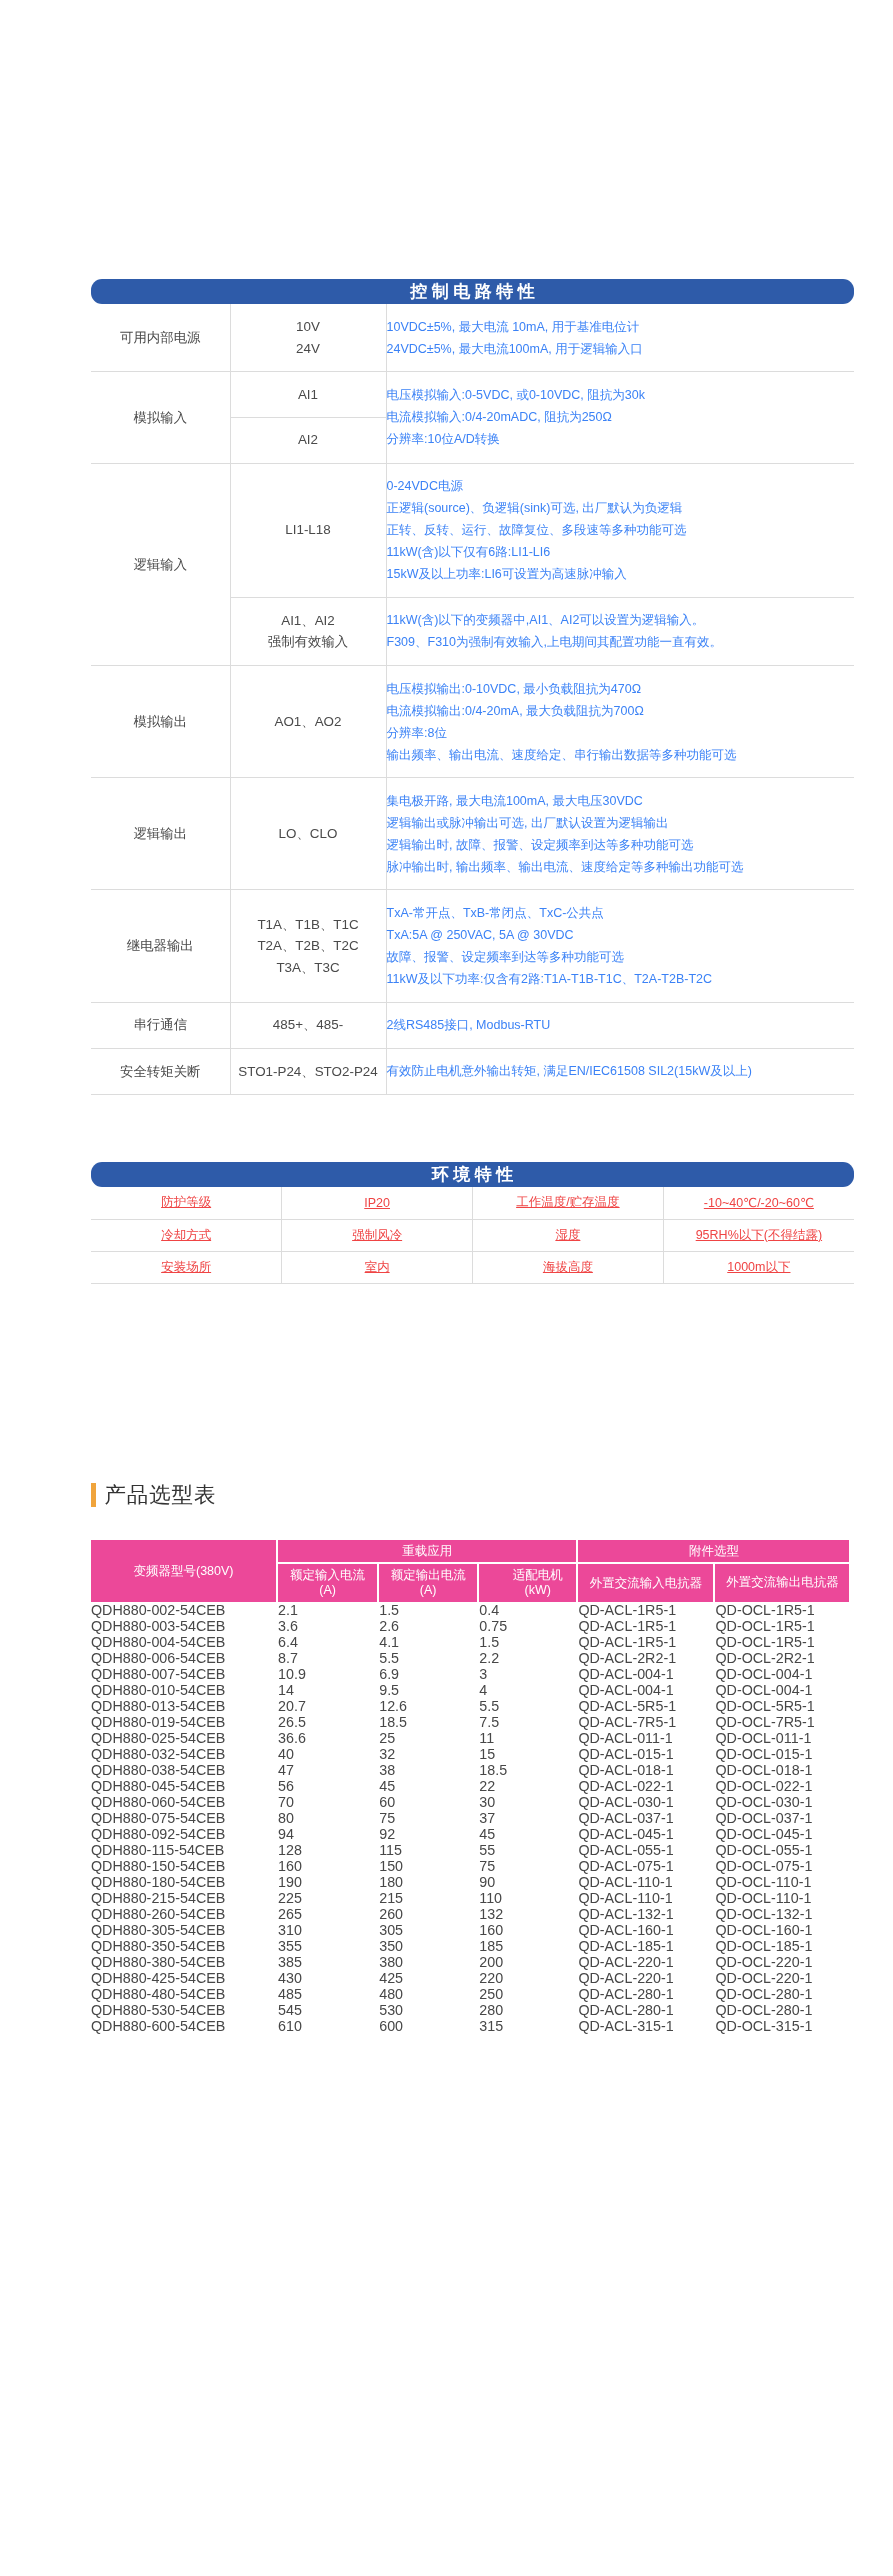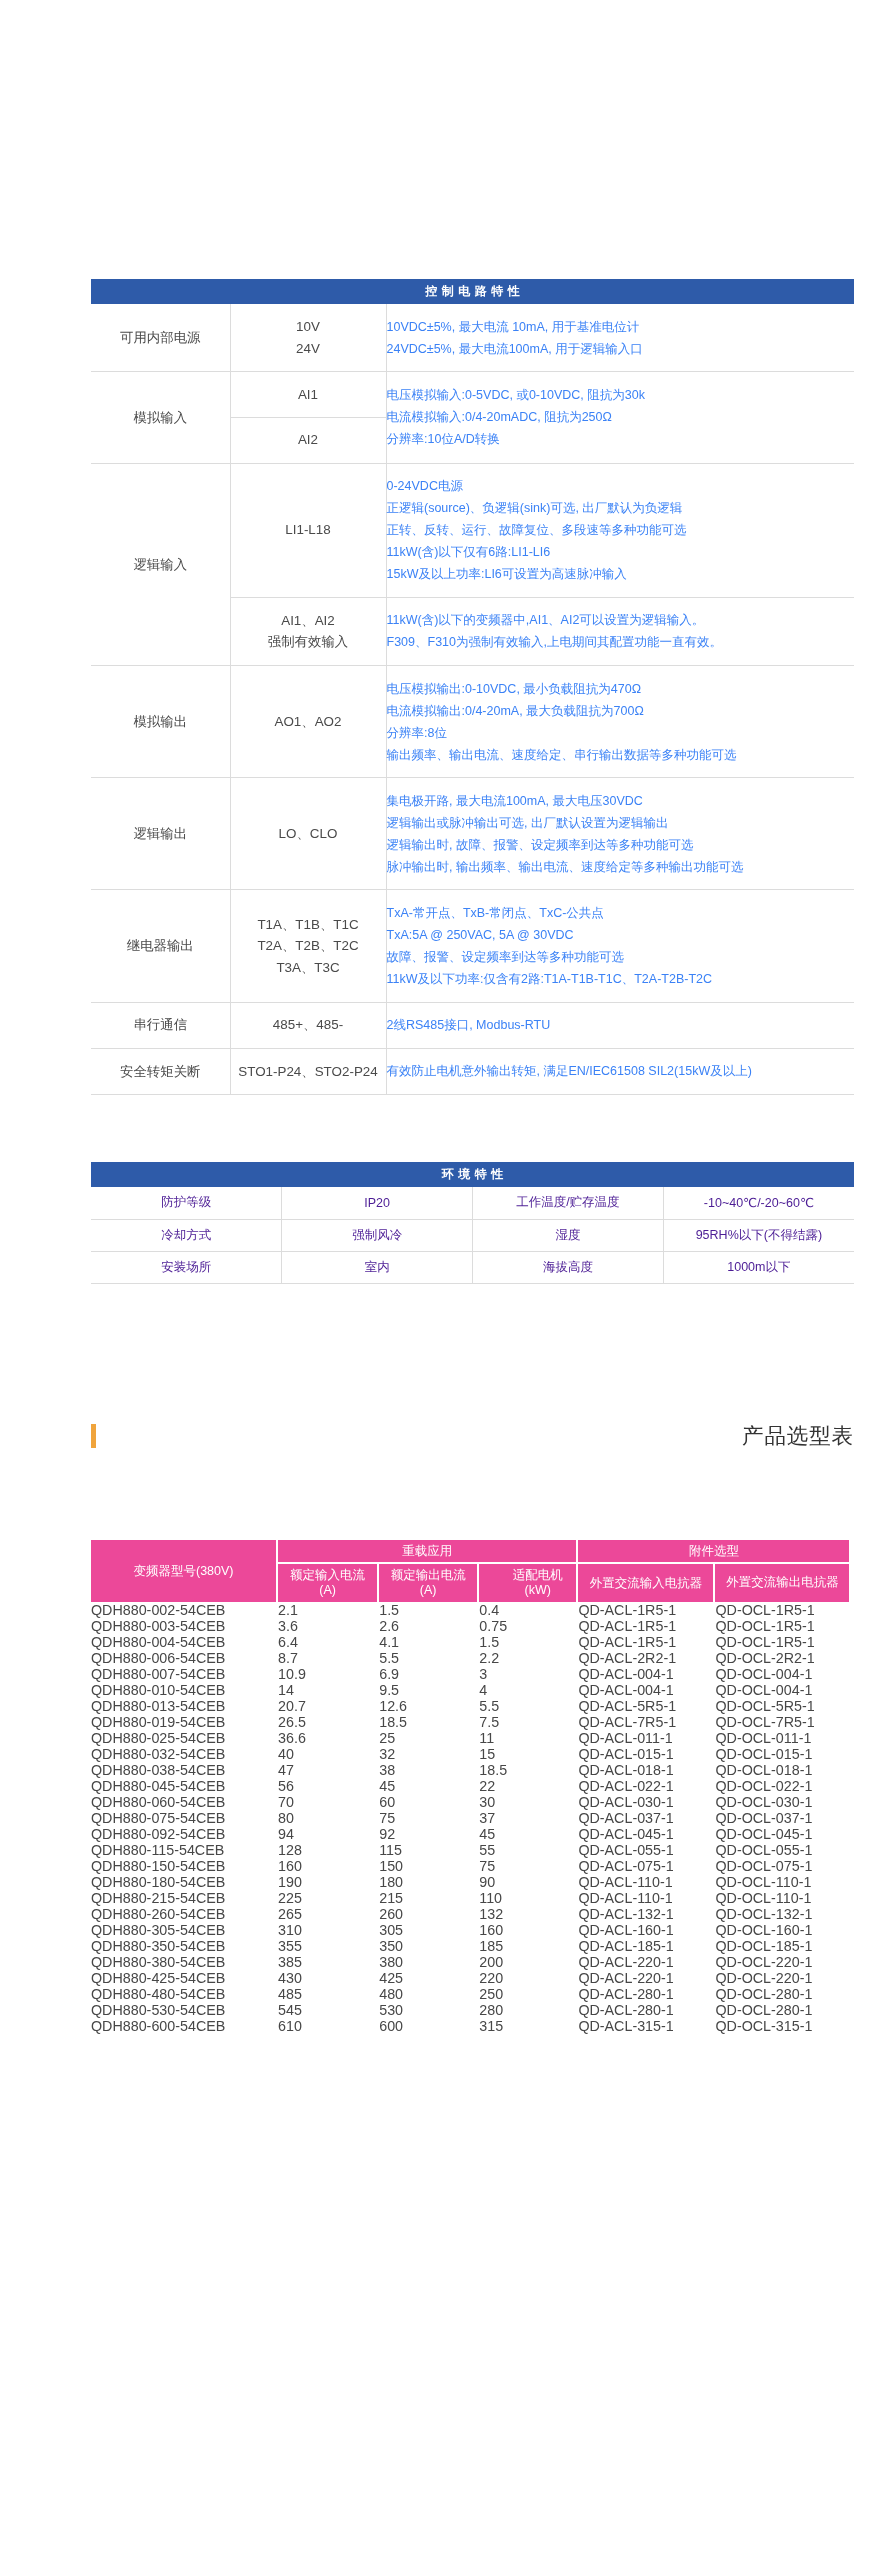--- a/index.html
+++ b/index.html
@@ -8,47 +8,47 @@
     position:relative; width:894px; height:2576px; background:#ffffff;
     font-family:"Liberation Sans","DejaVu Sans",sans-serif; color:#474747;
     overflow:hidden;
   }
   .content { position:absolute; left:91px; width:763px; }
 
   
   .band {
     height:25px; background:#2e5ba9; color:#ffffff;
     display:flex; align-items:center; justify-content:center;
-    font-size:12px; font-weight:bold; letter-spacing:4.5px; text-indent:4.5px;
+    font-size:17px; font-weight:bold; letter-spacing:4.5px; text-indent:4.5px;border-radius:11px;
   }
 
   
   #control-wrap { top:279px; }
   table.spec { width:100%; border-collapse:collapse; table-layout:fixed; border-bottom:0.9px solid #dcdcdc; }
   table.spec col.c1 { width:139px; }
   table.spec col.c2 { width:156px; }
   table.spec td { border-top:0.9px solid #dcdcdc; padding:11.6px 0; vertical-align:middle; }
   table.spec tr.first td { border-top:none; }
   td.cell-1, td.cell-2 { text-align:center; font-size:13.4px; line-height:21.5px; color:#4a4a4a; }
   td.cell-1 { border-right:0.9px solid #dcdcdc; }
   td.cell-2 { border-right:0.9px solid #dcdcdc; }
   td.cell-3 { font-size:12.5px; line-height:22px; padding-left:15px; padding-right:7.2px; text-align:left; color:#3b82f6; }
 
   
   #env-wrap { top:1162px; }
   table.env { width:100%; border-collapse:collapse; table-layout:fixed; border-bottom:0.9px solid #dcdcdc; }
   table.env td {
     width:25%; height:32px; border-top:0.9px solid #dcdcdc; border-right:0.9px solid #dcdcdc;
-    text-align:center; vertical-align:middle; font-size:12.5px; color:#4c1d95;
+    text-align:center; vertical-align:middle; font-size:12.5px; color:#ef4444;text-decoration:underline;
   }
   table.env tr.first td { border-top:none; }
   table.env td:last-child { border-right:none; }
 
   
-  #sel-title { top:1421px; display:flex; align-items:center;justify-content:space-between; }
+  #sel-title { top:1480px; display:flex; align-items:center; }
   #sel-title .bar { width:5.4px; height:24px; background:#f0a43c; margin-right:8px; }
   #sel-title h2 { font-size:21.5px; font-weight:500; color:#333333; letter-spacing:0.9px; }
 
   
   #sel-wrap { top:1540px; }
   .sel-grid { display:grid; grid-template-columns:185px 99px 98px 97px 135px 134px; column-gap:2.1px; }
   .sel-head { grid-template-rows:22.3px 38px; row-gap:1.8px; }
   .hcell {
     background:#ec4899; color:#ffffff; font-size:12.5px; line-height:15px;
     display:flex; flex-direction:column; align-items:center; justify-content:center; text-align:center;

